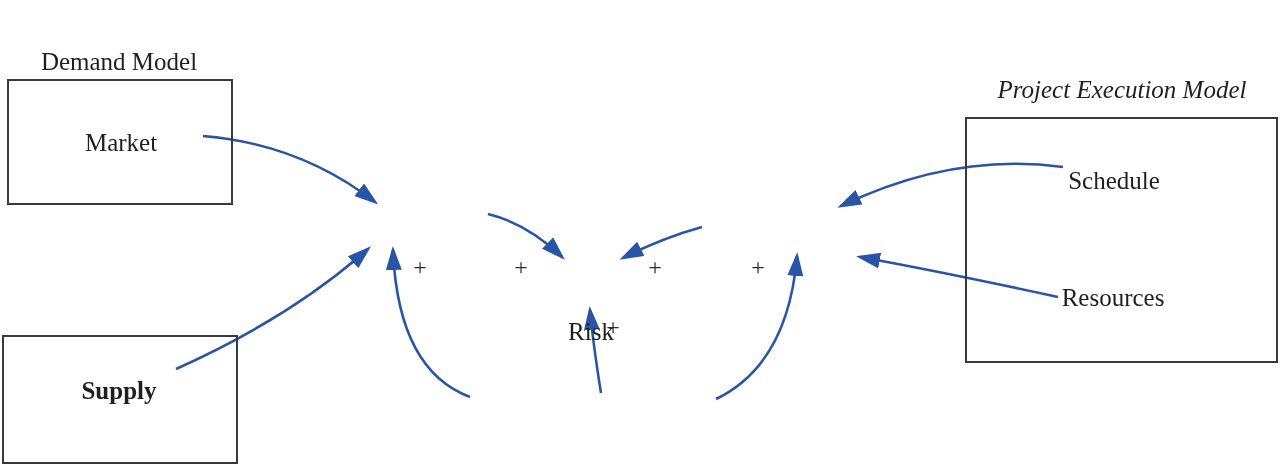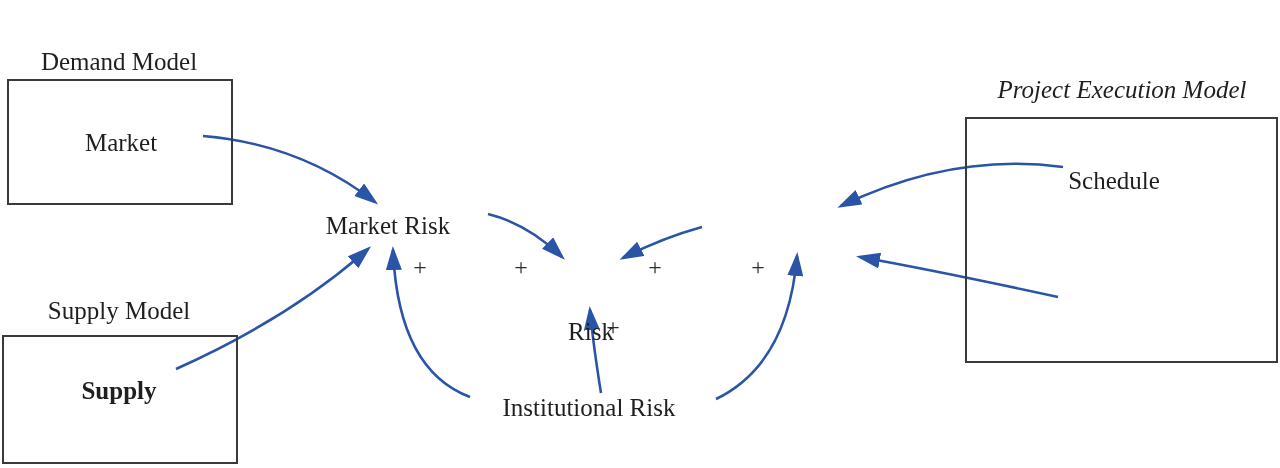--- a/index.html
+++ b/index.html
@@ -62,31 +62,29 @@
     <path class="link" d="M 716 399 Q 788 364 797 256" marker-end="url(#ah)"></path>
     <path class="link" d="M 1063 167 Q 953 152 841 206" marker-end="url(#ah)"></path>
     <path class="link" d="M 1058 297 Q 943 272 860 257" marker-end="url(#ah)"></path>
   </svg>
 
 
   <span class="lbl" style="left:119px;top:62px;">Demand Model</span>
   <div class="box" style="left:7px;top:79px;width:226px;height:126px;"></div>
   <span class="lbl" style="left:121px;top:143px;">Market</span>
 
-  <span class="lbl" style="left:119px;top:311px;">Supply Model</span>
   <div class="box" style="left:2px;top:335px;width:236px;height:129px;"></div>
   <span class="lbl" style="left:119px;top:391px;font-weight:bold;">Supply</span>
 
   <span class="lbl" style="left:1122px;top:90px;font-style:italic;">Project Execution Model</span>
   <div class="box" style="left:965px;top:117px;width:313px;height:246px;"></div>
   <span class="lbl" style="left:1114px;top:181px;">Schedule</span>
+  <span class="lbl" style="left:1113px;top:298px;">Resources</span>
 
-  <span class="lbl" style="left:388px;top:226px;">Market Risk</span>
   <span class="lbl" style="left:591px;top:287px;margin-top:45px;">Risk</span>
-  <span class="lbl" style="left:589px;top:408px;">Institutional Risk</span>
 
   <span class="plus" style="left:420px;top:267px;">+</span>
   <span class="plus" style="left:521px;top:267px;">+</span>
   <span class="plus" style="left:655px;top:267px;">+</span>
   <span class="plus" style="left:758px;top:267px;">+</span>
   <span class="plus" style="left:613px;top:327px;">+</span>
 
 </div>
 
 </body></html>

